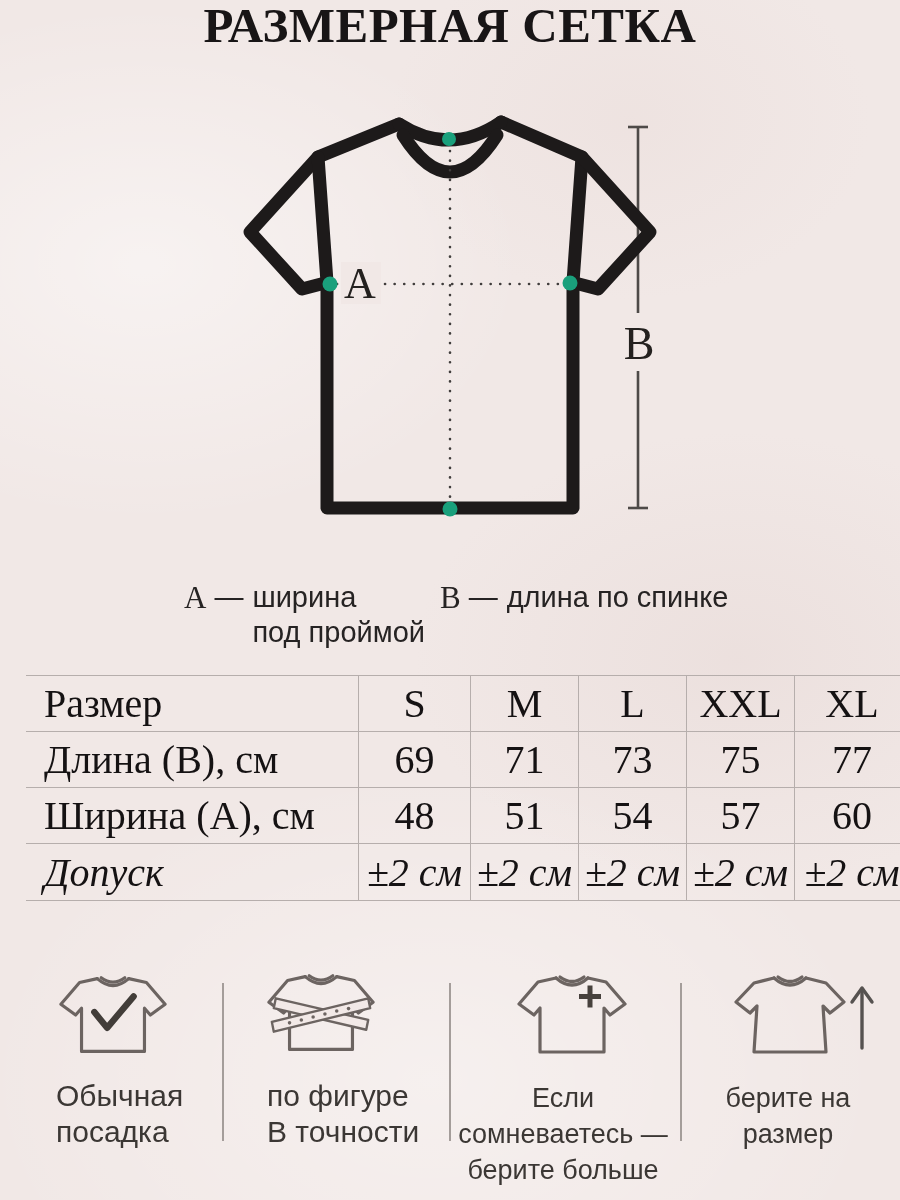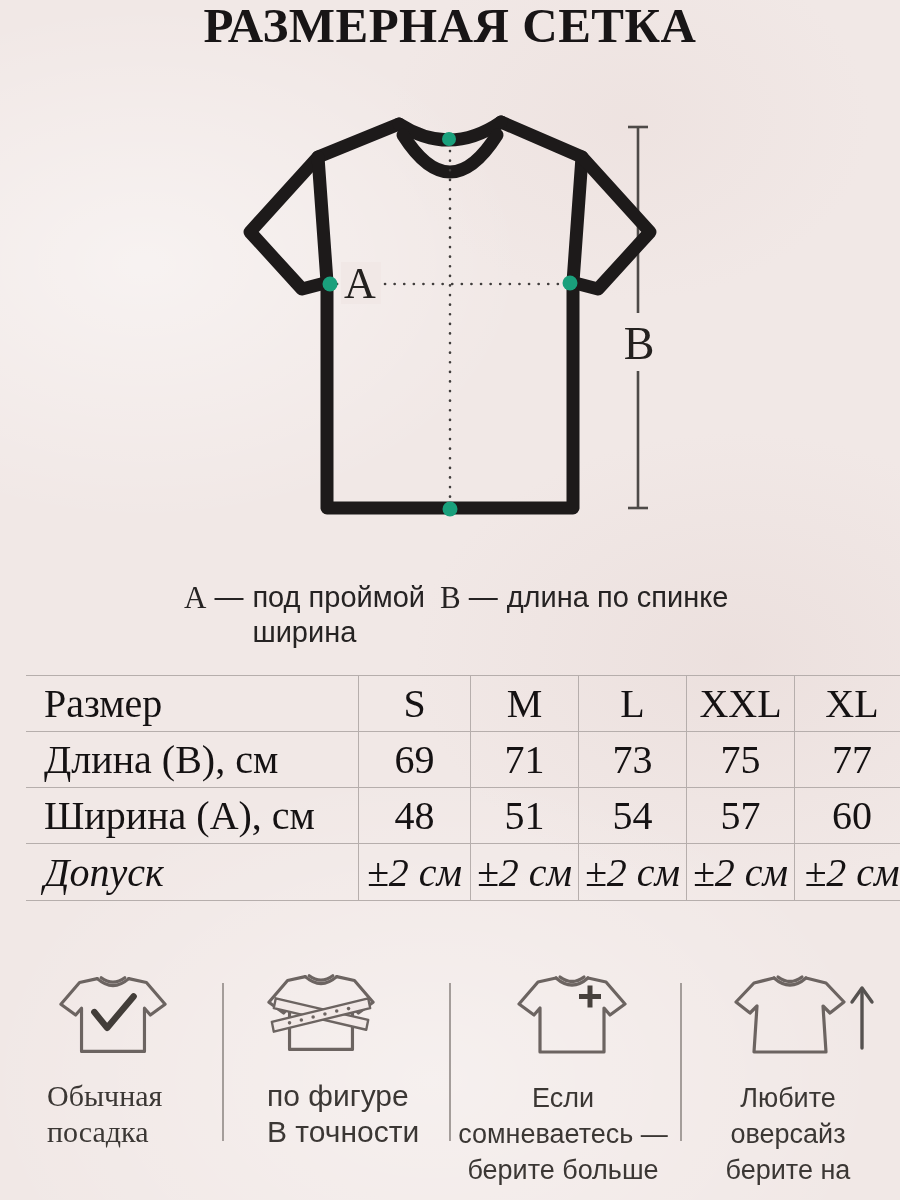--- a/index.html
+++ b/index.html
@@ -97,22 +97,22 @@
         <circle cx="100" cy="189" r="7.5"></circle>
         <circle cx="340" cy="188" r="7.5"></circle>
       </g>
     </svg>
   </div>
 
   <div class="legend-a">
     <span class="serif-letter">A</span>
     <span class="dash">—</span>
     <div>
+      <div>ширина</div>
       <div>под проймой</div>
-      <div>ширина</div>
     </div>
   </div>
   <div class="legend-b">
     <span class="serif-letter">B</span>
     <span class="dash">—</span>
     <span>длина по спинке</span>
   </div>
 
   <div class="size-table">
     <div class="cell col-first">Размер</div>
@@ -197,32 +197,31 @@
         <line x1="136" y1="80" x2="136" y2="22"></line>
         <path d="M126 34 L136 20 L146 34"></path>
       </g>
     </svg>
   </div>
 
   <div class="fg-divider" style="left:222px;"></div>
   <div class="fg-divider" style="left:449px;"></div>
   <div class="fg-divider" style="left:680px;"></div>
 
-  <div class="fg-label left" style="left:47px;top:1078px;font-family:Liberation Serif, serif;">
+  <div class="fg-label left" style="left:56px;top:1078px;">
     <div>Обычная</div>
     <div>посадка</div>
   </div>
   <div class="fg-label left" style="left:267px;top:1078px;">
     <div>по фигуре</div>
     <div>В точности</div>
   </div>
   <div class="fg-label center" style="left:450px;top:1080px;width:226px;">
     <div>Если сомневаетесь —</div>
     <div>берите больше</div>
     <div>на размер</div>
   </div>
   <div class="fg-label center" style="left:682px;top:1080px;width:212px;">
-    <div>Любите оверсайз</div>
     <div>берите на размер</div>
 
   </div>
 
 </div>
 
 </body></html>

